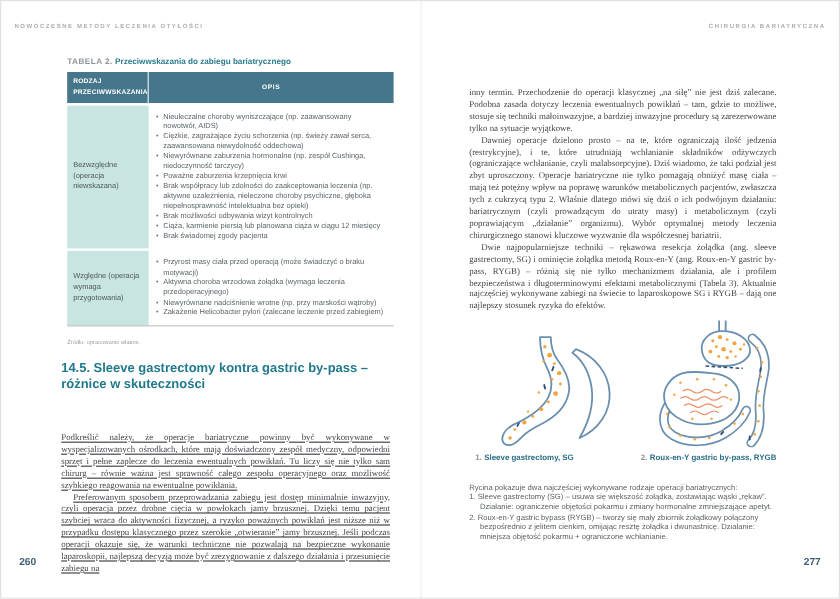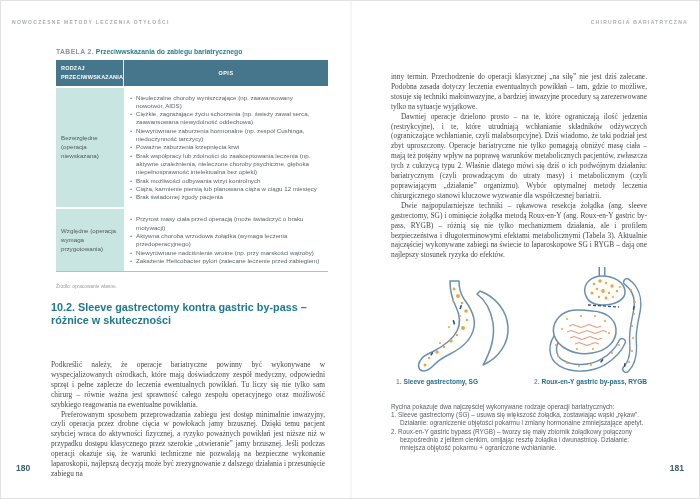--- a/index.html
+++ b/index.html
@@ -27,21 +27,21 @@
   .tbl-row .c2{flex:1;padding:6px 6px 6px 4px;box-sizing:border-box;background:#ffffff;}
   ul.bullets{margin:0;padding:0;list-style:none;}
   ul.bullets li{font-size:6.2px;line-height:8.3px;color:#5b6468;padding-left:8px;position:relative;}
   ul.bullets li::before{content:"\2022";position:absolute;left:2px;color:#7d8588;}
   .src-note{position:absolute;left:55px;top:283px;font-size:4.8px;color:#9aa0a3;}
 
   .sec-heading{position:absolute;left:50px;top:300px;width:280px;font-size:10.8px;line-height:12.6px;font-weight:bold;color:#20798d;}
   .body-text{font-family:"Liberation Serif",serif;font-size:7.4px;line-height:9.9px;color:#45484b;text-align:justify;margin-top:29px;}
   .body-text p{margin:0;}
   .body-text p.ind{text-indent:10px;}
-  #body-left{position:absolute;left:50px;top:330px;width:274px;}
+  #body-left{position:absolute;left:50px;top:330px;width:274px;text-decoration:underline;}
   #body-right{position:absolute;left:390px;top:42px;width:256px;}
 
   figure{margin:0;position:absolute;}
   #fig-sleeve{left:403px;top:276px;}
   #fig-rygb{left:538px;top:264px;}
   .figcap{position:absolute;top:377px;font-size:6.6px;font-weight:bold;color:#2a6f88;white-space:nowrap;}
   #cap-1{left:395px;}
   #cap-2{left:533px;}
   .figcap .num{color:#8e9497;margin-right:2px;}
 
@@ -91,28 +91,28 @@
                 <li>Aktywna choroba wrzodowa żołądka (wymaga leczenia przedoperacyjnego)</li>
                 <li>Niewyrównane nadciśnienie wrotne (np. przy marskości wątroby)</li>
                 <li>Zakażenie Helicobacter pylori (zalecane leczenie przed zabiegiem)</li>
               </ul>
           </div>
         </div>
       </div>
     </div>
     <div class="src-note">Źródło: opracowanie własne.</div>
 
-    <h2 class="sec-heading" style="margin:0;">10.2. Sleeve gastrectomy kontra gastric by-pass – różnice w skuteczności</h2>
+    <h2 class="sec-heading" style="margin:0;">14.5. Sleeve gastrectomy kontra gastric by-pass – różnice w skuteczności</h2>
 
     <div class="body-text" id="body-left">
       <p>Podkreślić należy, że operacje bariatryczne powinny być wykonywane w wyspecjalizowanych ośrodkach, które mają doświadczony zespół medyczny, odpowiedni sprzęt i pełne zaplecze do leczenia ewentualnych powikłań. Tu liczy się nie tylko sam chirurg – równie ważna jest sprawność całego zespołu operacyjnego oraz możliwość szybkiego reagowania na ewentualne powikłania.</p>
       <p class="ind">Preferowanym sposobem przeprowadzania zabiegu jest dostęp minimalnie inwazyjny, czyli operacja przez drobne cięcia w powłokach jamy brzusznej. Dzięki temu pacjent szybciej wraca do aktywności fizycznej, a ryzyko poważnych powikłań jest niższe niż w przypadku dostępu klasycznego przez szerokie „otwieranie” jamy brzusznej. Jeśli podczas operacji okazuje się, że warunki techniczne nie pozwalają na bezpieczne wykonanie laparoskopii, najlepszą decyzją może być zrezygnowanie z dalszego działania i przesunięcie zabiegu na</p>
     </div>
 
-    <div class="pagenum" id="pn-left">180</div>
+    <div class="pagenum" id="pn-left">260</div>
   </div>
 
   <div>
     <div class="running-header" id="rh-right">CHIRURGIA BARIATRYCZNA</div>
 
     <div class="body-text" id="body-right">
       <p>inny termin. Przechodzenie do operacji klasycznej „na siłę” nie jest dziś zalecane. Podobna zasada dotyczy leczenia ewentualnych powikłań – tam, gdzie to możliwe, stosuje się techniki małoinwazyjne, a bardziej inwazyjne procedury są zarezerwowane tylko na sytuacje wyjątkowe.</p>
       <p class="ind">Dawniej operacje dzielono prosto – na te, które ograniczają ilość jedzenia (restrykcyjne), i te, które utrudniają wchłanianie składników odżywczych (ograniczające wchłanianie, czyli malabsorpcyjne). Dziś wiadomo, że taki podział jest zbyt uproszczony. Operacje bariatryczne nie tylko pomagają obniżyć masę ciała – mają też potężny wpływ na poprawę warunków metabolicznych pacjentów, zwłaszcza tych z cukrzycą typu 2. Właśnie dlatego mówi się dziś o ich podwójnym działaniu: bariatrycznym (czyli prowadzącym do utraty masy) i metabolicznym (czyli poprawiającym „działanie” organizmu). Wybór optymalnej metody leczenia chirurgicznego stanowi kluczowe wyzwanie dla współczesnej bariatrii.</p>
       <p class="ind">Dwie najpopularniejsze techniki – rękawowa resekcja żołądka (ang. sleeve gastrectomy, SG) i ominięcie żołądka metodą Roux-en-Y (ang. Roux-en-Y gastric by-pass, RYGB) – różnią się nie tylko mechanizmem działania, ale i profilem bezpieczeństwa i długoterminowymi efektami metabolicznymi (Tabela 3). Aktualnie najczęściej wykonywane zabiegi na świecie to laparoskopowe SG i RYGB – dają one najlepszy stosunek ryzyka do efektów.</p>
     </div>
@@ -218,17 +218,17 @@
     </div>
 
     <div class="fig-notes">
       <p class="intro">Rycina pokazuje dwa najczęściej wykonywane rodzaje operacji bariatrycznych:</p>
       <ol class="notes">
           <li>1. Sleeve gastrectomy (SG) – usuwa się większość żołądka, zostawiając wąski „rękaw”. Działanie: ograniczenie objętości pokarmu i zmiany hormonalne zmniejszające apetyt.</li>
           <li>2. Roux-en-Y gastric bypass (RYGB) – tworzy się mały zbiornik żołądkowy połączony bezpośrednio z jelitem cienkim, omijając resztę żołądka i dwunastnicę. Działanie: mniejsza objętość pokarmu + ograniczone wchłanianie.</li>
         </ol>
     </div>
 
-    <div class="pagenum" id="pn-right">181</div>
+    <div class="pagenum" id="pn-right">277</div>
   </div>
 
   <div class="gutter"></div>
 </div>
 
 </body></html>

